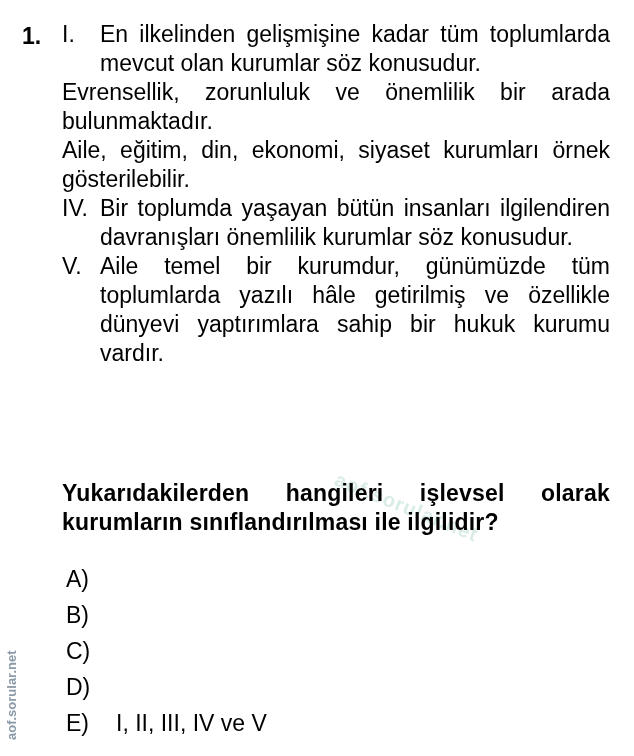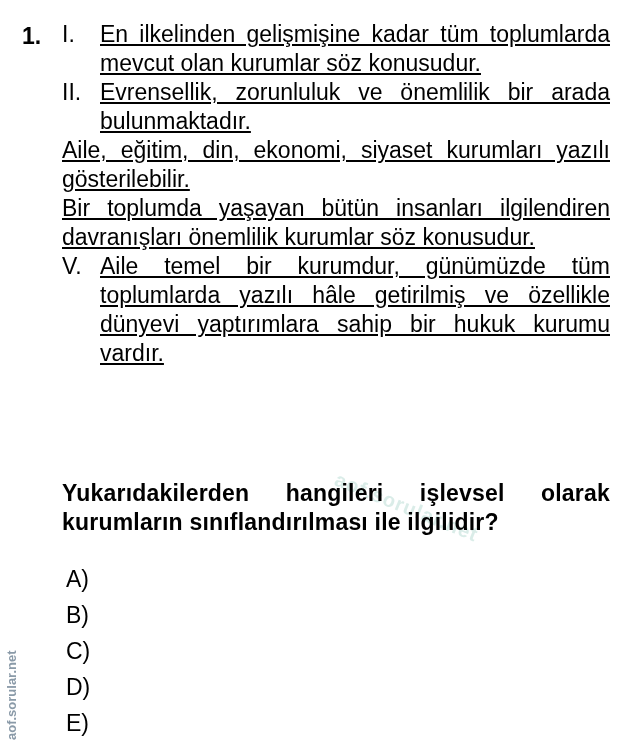--- a/index.html
+++ b/index.html
@@ -41,21 +41,20 @@
       line-height: 29px;
     }
     .stmt .roman {
       width: 38px;
       flex: 0 0 38px;
     }
     .stmt .text {
       flex: 1;
       text-align: justify;
       text-align-last: left;
-      text-decoration: underline;
     }
     .stem {
       position: absolute;
       left: 62px;
       top: 479px;
       width: 548px;
       font-size: 23px;
       font-weight: bold;
       line-height: 29px;
       text-align: justify;
@@ -106,27 +105,27 @@
 
 <div class="question">
   <div class="qnum">1.</div>
 
   <div class="statements">
     <div class="stmt">
       <span class="roman">I.</span>
       <span class="text">En ilkelinden gelişmişine kadar tüm toplumlarda mevcut olan kurumlar söz konusudur.</span>
     </div>
     <div class="stmt">
-      <span class="roman">II.</span>
       <span class="text">Evrensellik, zorunluluk ve önemlilik bir arada bulunmaktadır.</span>
     </div>
     <div class="stmt">
-      <span class="text">Aile, eğitim, din, ekonomi, siyaset kurumları yazılı gösterilebilir.</span>
+      <span class="text">Aile, eğitim, din, ekonomi, siyaset kurumları örnek gösterilebilir.</span>
     </div>
     <div class="stmt">
+      <span class="roman">IV.</span>
       <span class="text">Bir toplumda yaşayan bütün insanları ilgilendiren davranışları önemlilik kurumlar söz konusudur.</span>
     </div>
     <div class="stmt">
       <span class="roman">V.</span>
       <span class="text">Aile temel bir kurumdur, günümüzde tüm toplumlarda yazılı hâle getirilmiş ve özellikle dünyevi yaptırımlara sahip bir hukuk kurumu vardır.</span>
     </div>
   </div>
 
   <div class="watermark-diag">aof.sorular.net</div>
 
@@ -140,17 +139,18 @@
       <span class="letter">B)</span>
     </div>
     <div class="option">
       <span class="letter">C)</span>
     </div>
     <div class="option">
       <span class="letter">D)</span>
     </div>
     <div class="option">
       <span class="letter">E)</span>
+      <span class="otext">I, II, III, IV ve V</span>
     </div>
   </div>
 
   <div class="watermark-side">aof.sorular.net</div>
 </div>
 
 </body></html>

